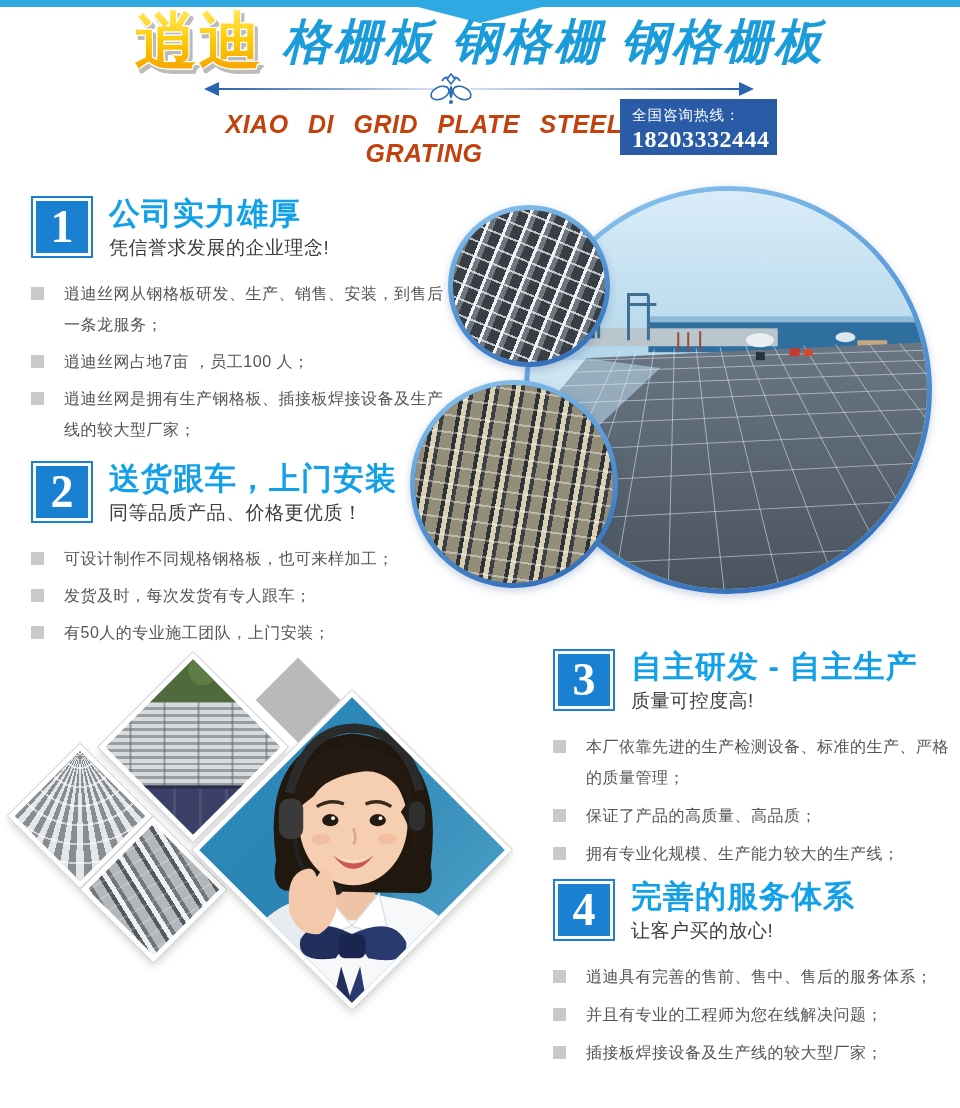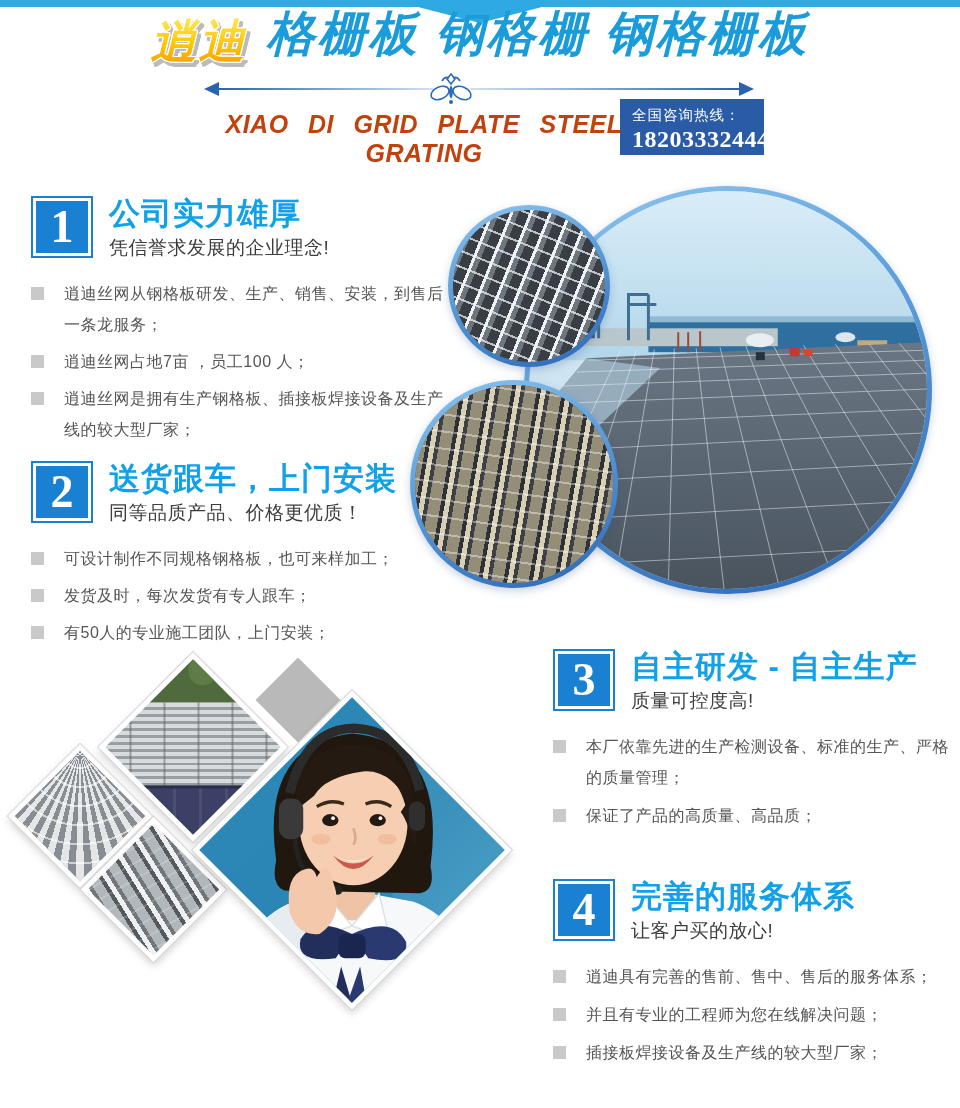--- a/index.html
+++ b/index.html
@@ -9,21 +9,21 @@
 
   
   .top-strip { position:absolute; left:0; top:0; width:100%; height:7px; background:#2fa9e1; }
   .top-notch { position:absolute; left:50%; top:7px; transform:translateX(-50%);
     width:0; height:0; border-left:62px solid transparent; border-right:62px solid transparent;
     border-top:16px solid #2fa9e1; }
 
   
   .header-row { position:absolute; left:0; top:8px; width:100%; display:flex; justify-content:center; align-items:flex-end; gap:20px; }
   .brand {
-    font-size:46px; font-weight:900; font-style:italic; letter-spacing:2px; line-height:1.05;
+    font-size:62px; font-weight:900; letter-spacing:2px; line-height:1.05;
     background:linear-gradient(180deg,#ffe95c 0%,#fdc908 48%,#f39c00 100%);
     -webkit-background-clip:text; background-clip:text; color:transparent;
     filter:drop-shadow(1px 0 0 #fff) drop-shadow(-1px 0 0 #fff) drop-shadow(0 1px 0 #fff)
            drop-shadow(0 -1px 0 #fff) drop-shadow(3px 4px 0 rgba(170,170,170,.8));
     padding-bottom:4px;
   }
   .title-cn { font-size:48px; font-weight:900; font-style:italic; color:#1b9cda; letter-spacing:3px; line-height:1.1; padding-bottom:8px;text-align:right; }
 
   
   .divider { position:absolute; left:204px; top:80px; width:550px; height:20px; }
@@ -33,21 +33,21 @@
     background:linear-gradient(270deg,#2a63ae 0%,rgba(130,165,210,.35) 100%); }
   .arrow-left { position:absolute; left:0; top:2px; width:0; height:0;
     border-top:7px solid transparent; border-bottom:7px solid transparent; border-right:15px solid #2a63ae; }
   .arrow-right { position:absolute; right:0; top:2px; width:0; height:0;
     border-top:7px solid transparent; border-bottom:7px solid transparent; border-left:15px solid #2a63ae; }
   .ornament { position:absolute; left:224px; top:-9px; width:46px; height:36px; }
 
   .eng-line { position:absolute; left:204px; top:110px; width:440px; text-align:center;
     font-size:25px; font-weight:700; font-style:italic; color:#c2410c; word-spacing:12px; letter-spacing:0.5px; }
 
-  .hotline { position:absolute; left:620px; top:99px; width:144px; height:56px;
+  .hotline { position:absolute; left:620px; top:99px; width:157px; height:56px;
     background:#2a5ba6; color:#fff; padding:7px 0 8px 12px; }
   .hotline-label { font-size:14.5px; letter-spacing:1px; }
   .hotline-number { font-family:Liberation Serif, serif; font-size:24px; font-weight:bold; letter-spacing:0.5px; margin-top:1px; }
 
   
   .section { position:absolute; }
   .sec-head { display:flex; align-items:flex-start; gap:16px; }
   .num-badge { width:62px; height:62px; flex:0 0 62px; background:#1a80d1; border:2px solid #1a80d1;
     box-shadow:inset 0 0 0 3px #fff; display:flex; align-items:center; justify-content:center; }
   .num-badge span { font-family:"Liberation Serif","DejaVu Serif",serif; font-size:46px; font-weight:bold; color:#fff; line-height:1; }
@@ -270,20 +270,21 @@
           <span>3</span>
         </div>
       <div class="sec-titles">
         <div class="sec-title">自主研发 - 自主生产</div>
         <div class="sec-sub">质量可控度高!</div>
       </div>
     </div>
     <ul class="bullets">
         <li>本厂依靠先进的生产检测设备、标准的生产、严格的质量管理；</li>
         <li>保证了产品的高质量、高品质；</li>
+        <li>拥有专业化规模、生产能力较大的生产线；</li>
       </ul>
   </div>
 
   <div class="section sec-4 sec-right">
     <div class="sec-head">
       <div class="num-badge">
           <span>4</span>
         </div>
       <div class="sec-titles">
         <div class="sec-title">完善的服务体系</div>

